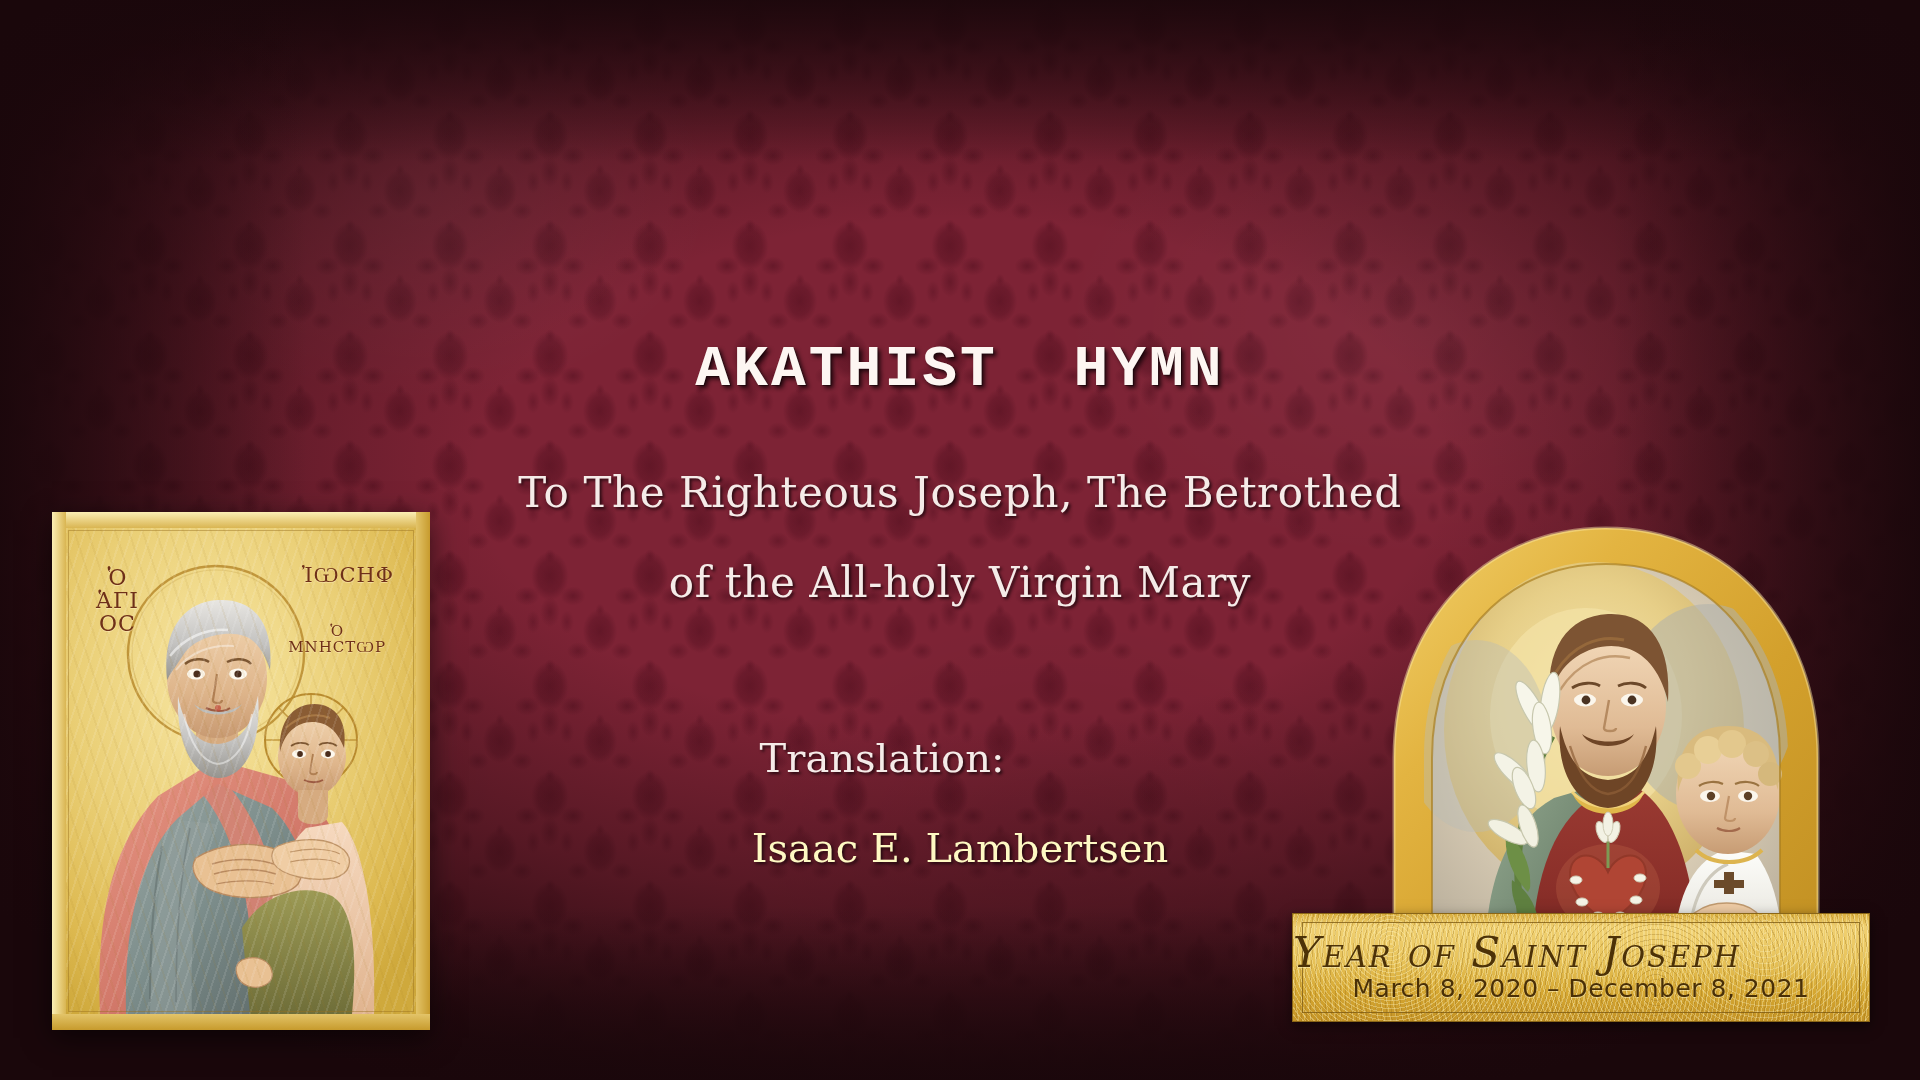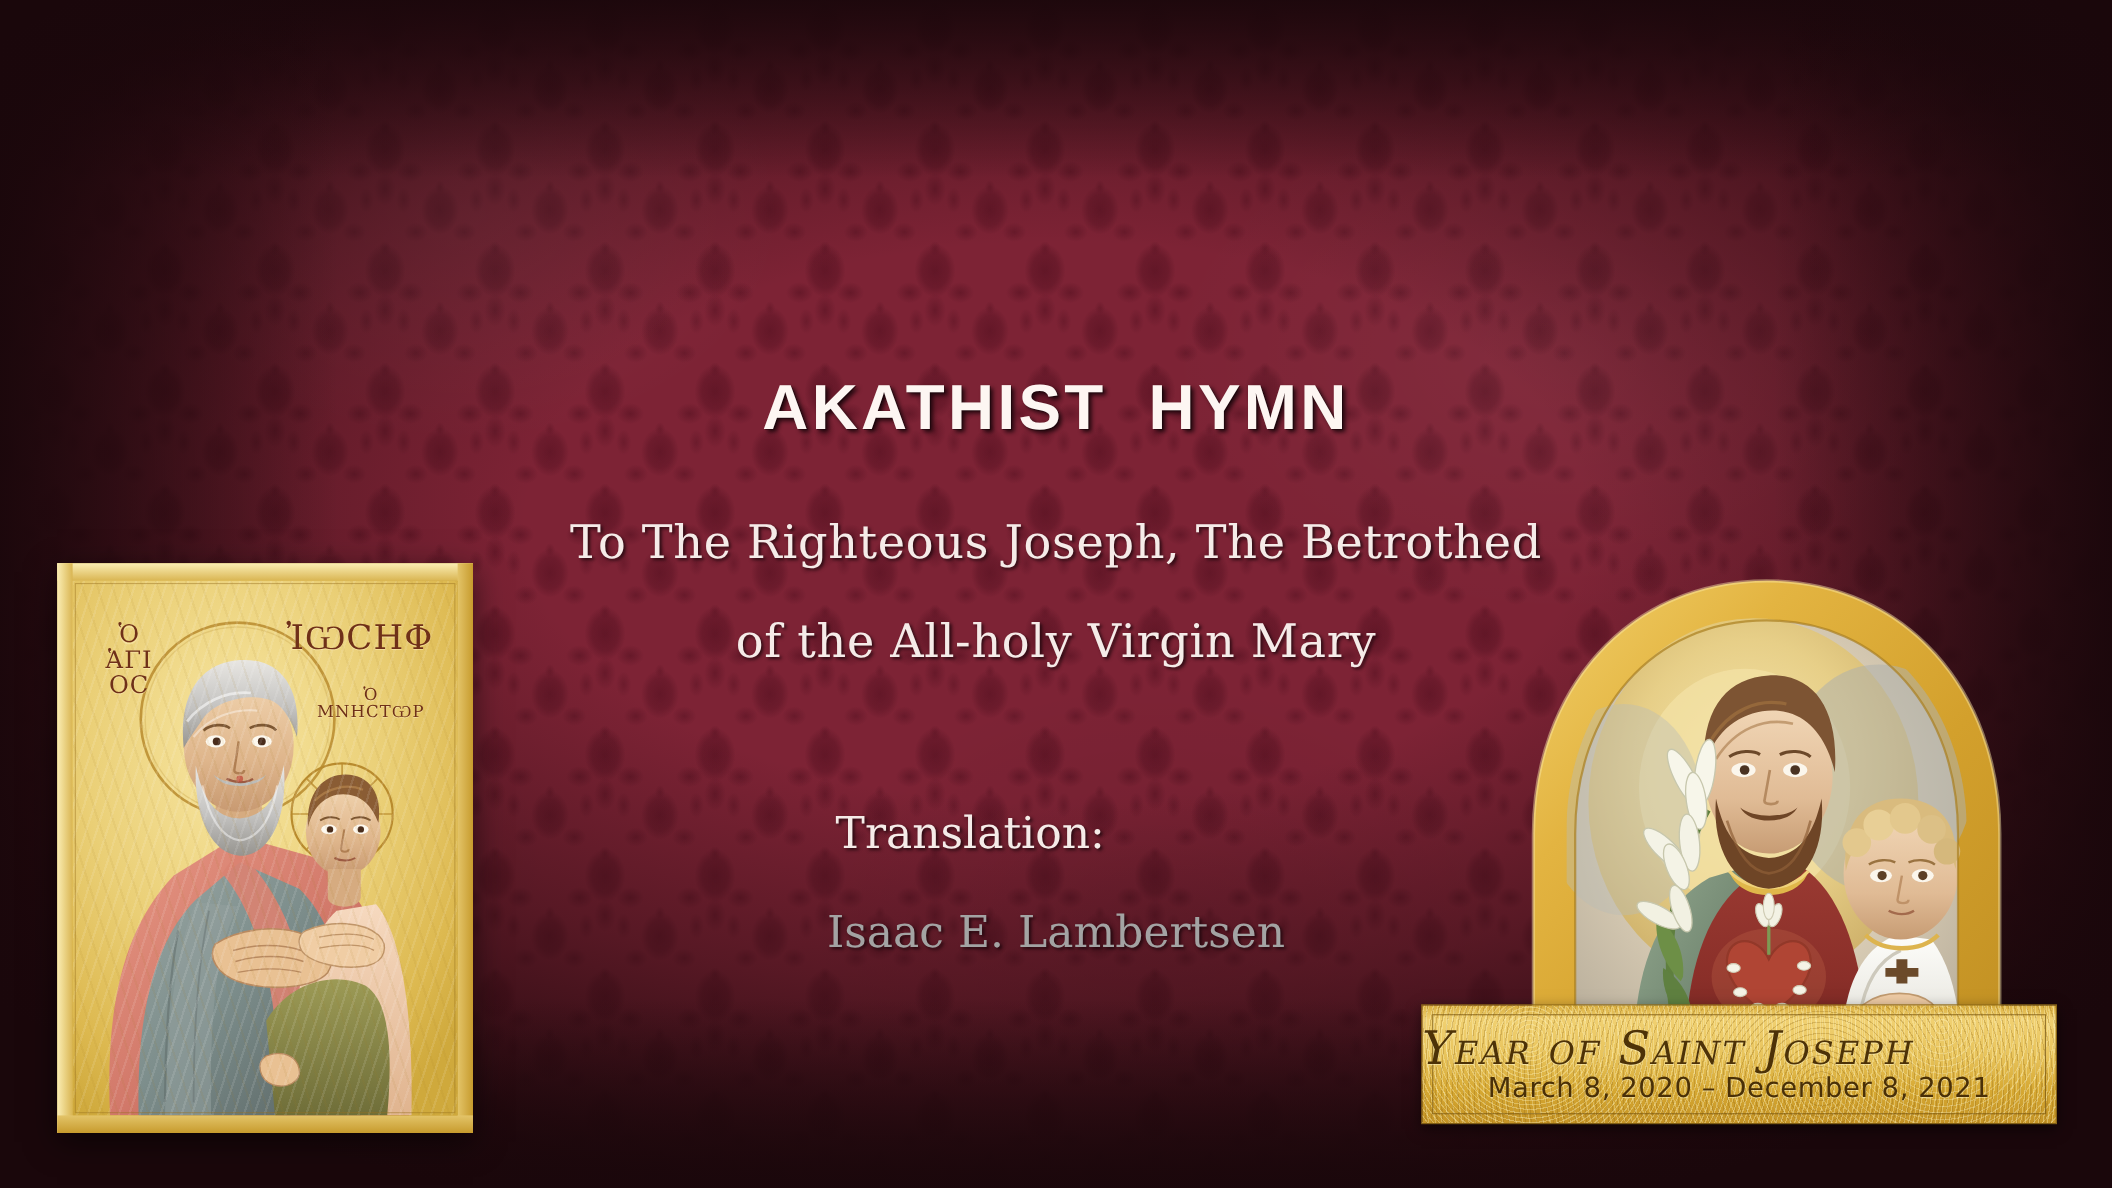--- a/index.html
+++ b/index.html
@@ -84,21 +84,21 @@
     position: absolute;
     inset: 0;
     z-index: 40;
   }
   .slide-title {
     position: absolute;
     top: 337px;
     left: 0;
     width: 1920px;
     text-align: center;
-    font-family: Liberation Sans, sans-serif;
+    font-family: Liberation Mono, monospace;
     font-weight: 700;
     font-size: 58px;
     letter-spacing: 3px;
     color: #fdf6f2;
     text-shadow: 3px 3px 4px rgba(20,4,8,.85), 1px 1px 0 rgba(30,8,14,.6);
     white-space: pre;
   }
   .subtitle-line {
     position: absolute;
     left: 0;
@@ -128,21 +128,21 @@
   }
   .translator-name {
     position: absolute;
     top: 825px;
     left: 0;
     width: 1920px;
     text-align: center;
     font-family: "DejaVu Serif", serif;
     font-weight: 400;
     font-size: 40px;
-    color: #a3a3a3;
+    color: #fef9c3;
     text-shadow: 2px 2px 3px rgba(22,5,10,.8);
   }
 
   
   .icon-panel {
     position: absolute;
     left: 52px;
     top: 512px;
     width: 378px;
     height: 518px;
@@ -199,21 +199,21 @@
   .icon-greek {
     position: absolute;
     font-family: "DejaVu Serif", serif;
     color: #6f3018;
     text-shadow: 0 1px 0 rgba(255,240,190,.5);
     z-index: 5;
     line-height: 1.05;
     letter-spacing: 1px;
   }
   .greek-left  { left: 30px;  top: 38px;  font-size: 22px; text-align: center; }
-  .greek-name  { right: 22px; top: 36px;  font-size: 31px; }
+  .greek-name  { right: 22px; top: 36px;  font-size: 21px; }
   .greek-title { right: 30px; top: 96px;  font-size: 15px; text-align: center; }
 
   
   .logo-panel {
     position: absolute;
     left: 1336px;
     top: 520px;
     width: 540px;
     height: 510px;
     z-index: 30;

